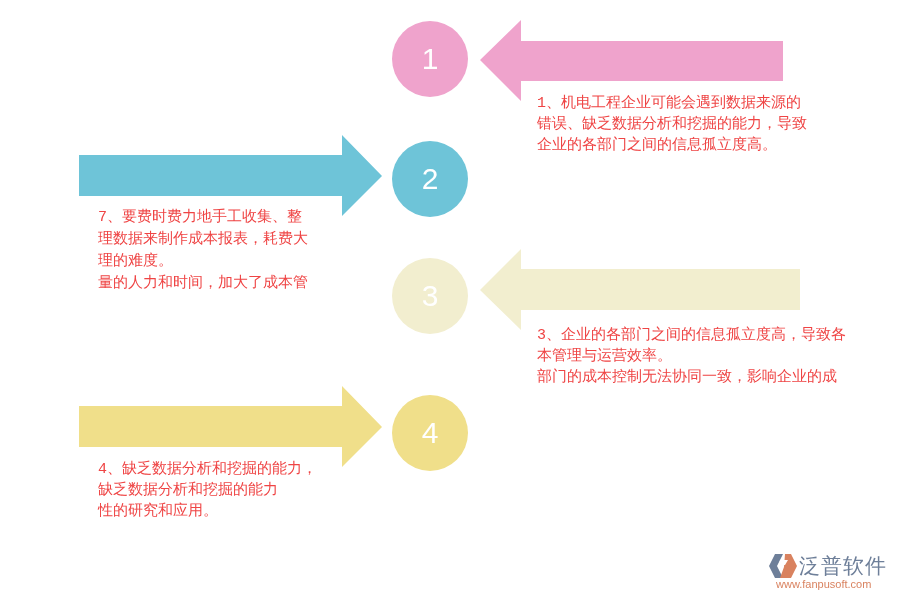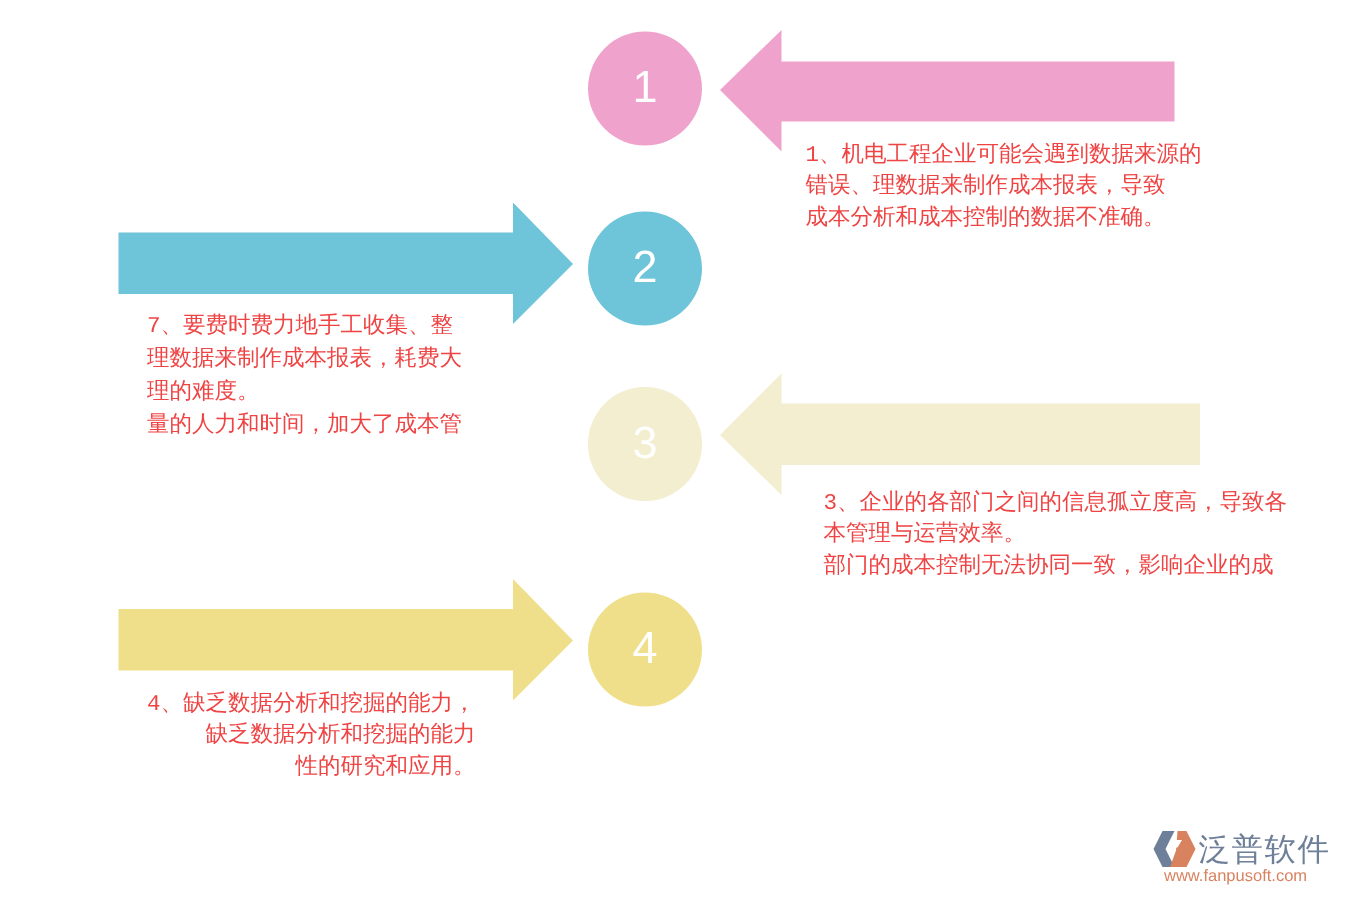--- a/index.html
+++ b/index.html
@@ -43,38 +43,38 @@
     <circle cx="430" cy="433" r="38" fill="#f0df8a"></circle>
   </svg>
 
   <div class="circle-label" style="left:392px; top:21px;">1</div>
   <div class="circle-label" style="left:392px; top:141px;">2</div>
   <div class="circle-label" style="left:392px; top:258px;">3</div>
   <div class="circle-label" style="left:392px; top:395px;">4</div>
 
   <div class="desc" style="left:537px; top:93px;">
     <div>1、机电工程企业可能会遇到数据来源的</div>
-    <div>错误、理数据来制作成本报表，导致</div>
-    <div>成本分析和成本控制的数据不准确。</div>
+    <div>错误、缺乏数据分析和挖掘的能力，导致</div>
+    <div>企业的各部门之间的信息孤立度高。</div>
   </div>
 
   <div class="desc" style="left:98px; top:207px; line-height:22px;">
     <div style="height:22px">7、要费时费力地手工收集、整</div>
     <div style="height:22px">理数据来制作成本报表，耗费大</div>
     <div style="height:22px">理的难度。</div>
     <div style="height:22px">量的人力和时间，加大了成本管</div>
   </div>
 
-  <div class="desc" style="left:537px; top:325px;margin-left:12px;">
+  <div class="desc" style="left:537px; top:325px;">
     <div>3、企业的各部门之间的信息孤立度高，导致各</div>
     <div>本管理与运营效率。</div>
     <div>部门的成本控制无法协同一致，影响企业的成</div>
   </div>
 
-  <div class="desc" style="left:98px; top:459px;text-align:right;">
+  <div class="desc" style="left:98px; top:459px;">
     <div>4、缺乏数据分析和挖掘的能力，</div>
     <div>缺乏数据分析和挖掘的能力</div>
     <div>性的研究和应用。</div>
   </div>
 
   <div class="logo">
     <svg width="30" height="26" viewBox="0 0 30 26" style="position:absolute; left:2px; top:1px;">
       <polygon points="7,1 23,1 29,13 23,25 7,25 1,13" fill="#ffffff"></polygon>
       <polygon points="7,1 15,1 9,13 15,25 7,25 1,13" fill="#6e7f99"></polygon>
       <polygon points="17,1 23,1 29,13 23,25 12,25 16,14" fill="#d9825f"></polygon>

